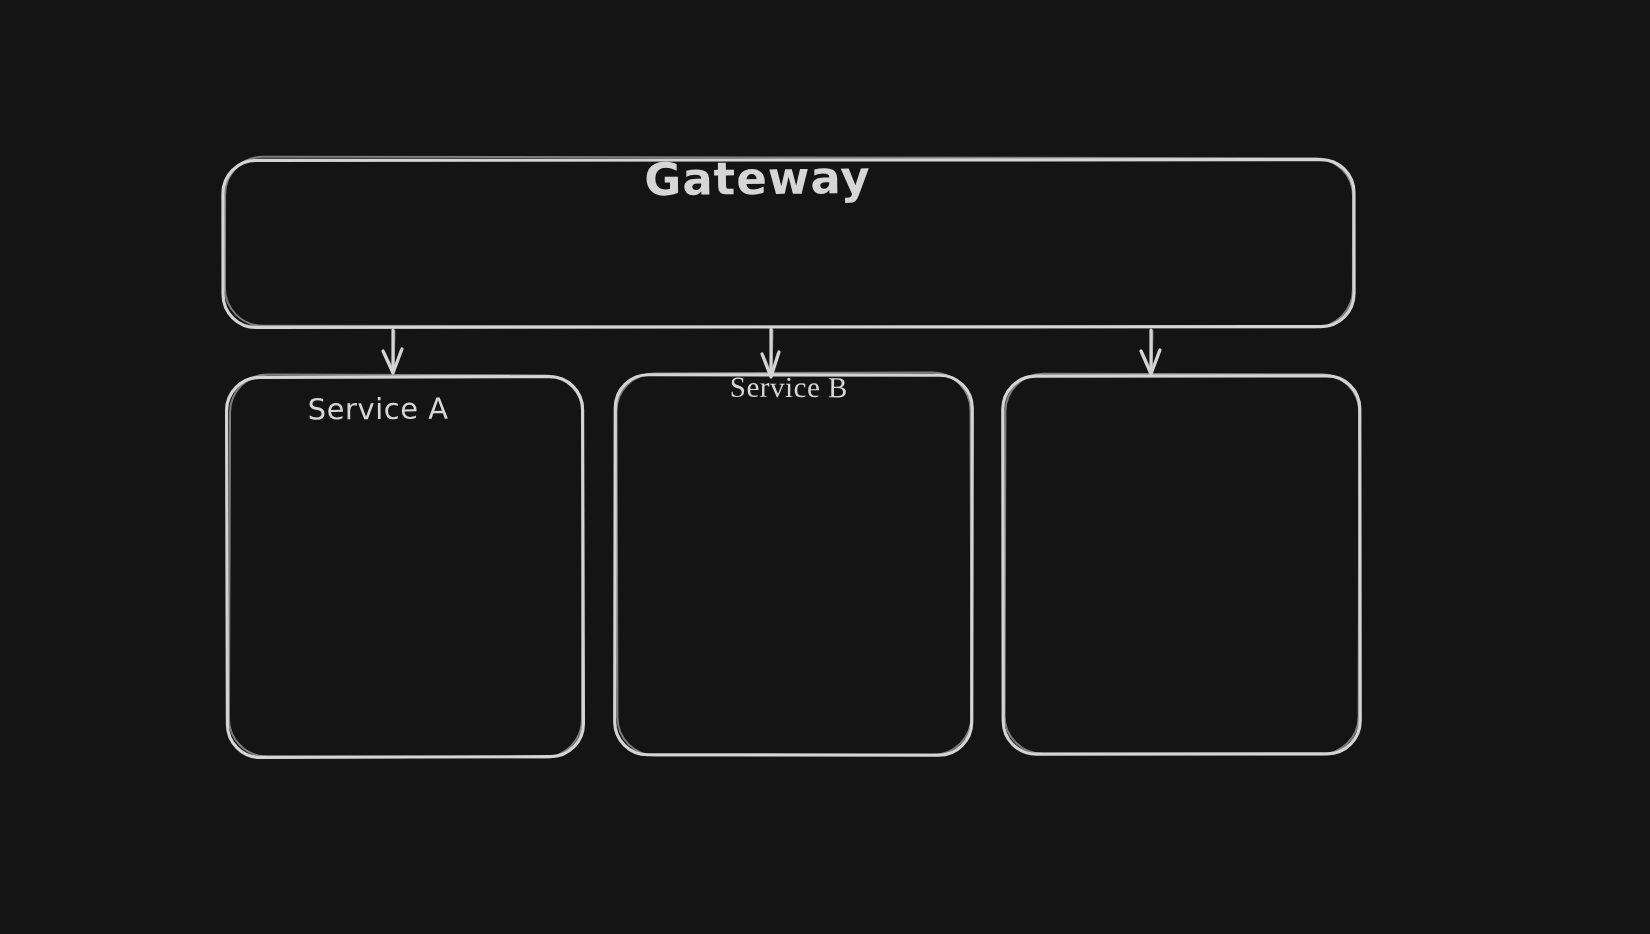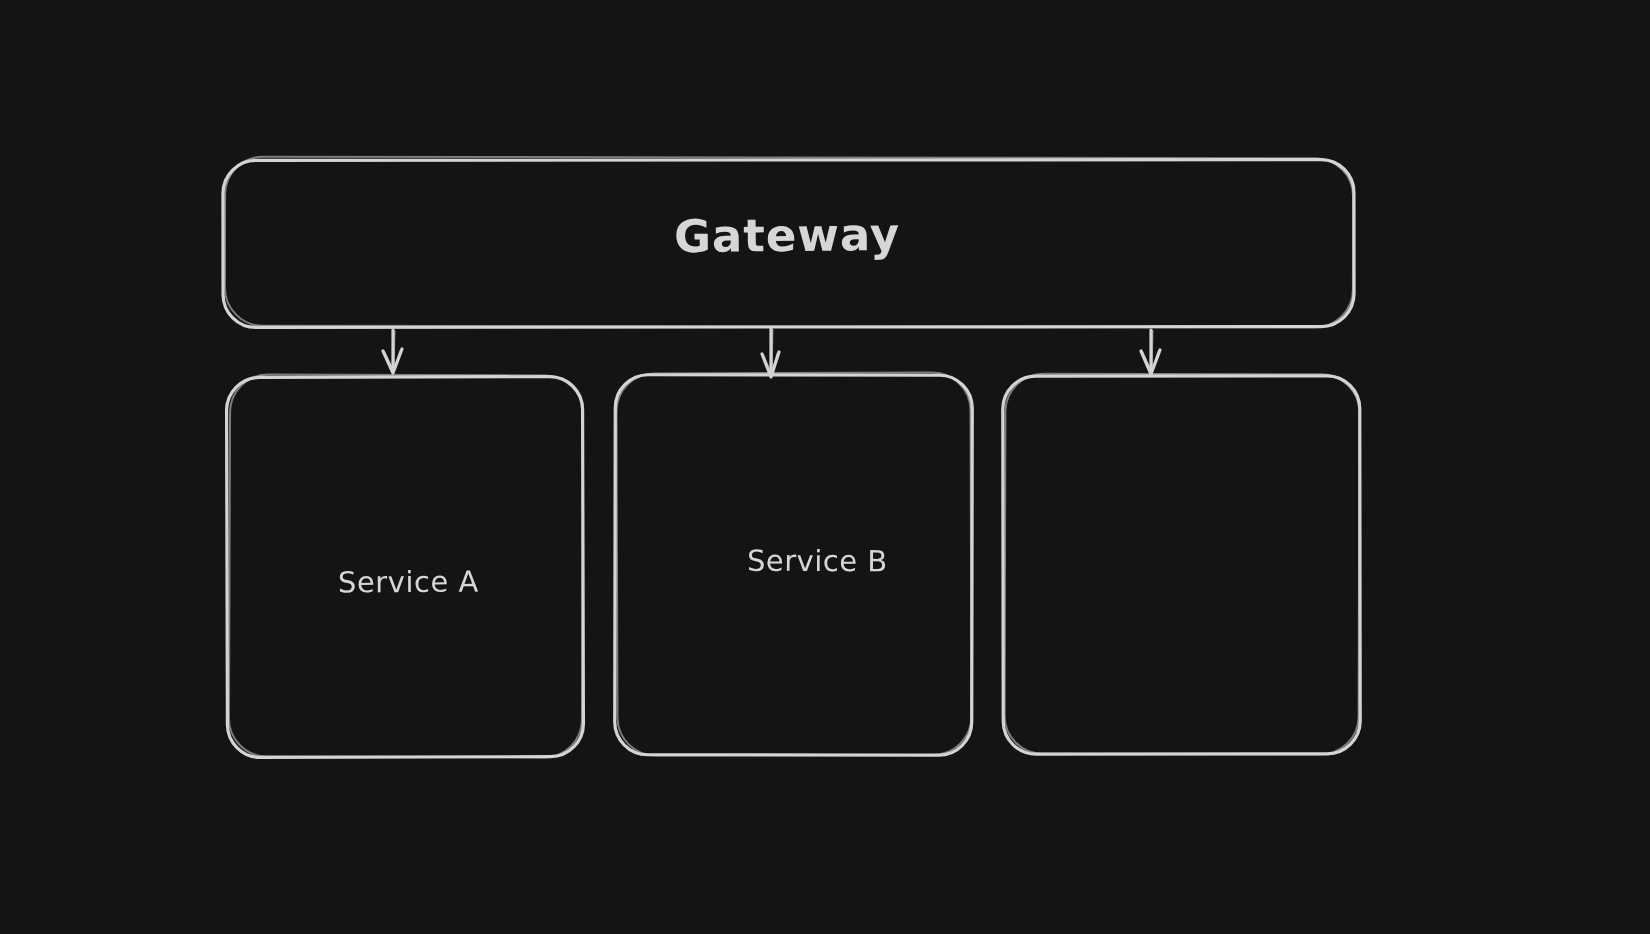--- a/index.html
+++ b/index.html
@@ -38,40 +38,38 @@
     fill: none;
     stroke: var(--stroke);
     stroke-width: 2;
     stroke-linecap: round;
     stroke-linejoin: round;
     opacity: 0.55;
   }
   .node-label {
     position: absolute;
     display: flex;
-    align-items: center;
     justify-content: center;
     color: var(--text);
     pointer-events: none;
-    margin-left: 29px;
   }
   .node-label.gateway {
     left: 223px; top: 160px; width: 1131px; height: 167px;
     font-size: 45px;
     font-weight: 600;
     letter-spacing: 1px;
   }
   .node-label.gateway span { transform: translate(-30px, -8px) rotate(-0.6deg); }
   .node-label.service {
     font-size: 29px;
     font-weight: 400;
     letter-spacing: 0.5px;
   }
   .node-label.service-a { left: 227px; top: 398px; width: 310px; height: 380px; }
-  .node-label.service-b { left: 615px; top: 375px; width: 357px; height: 380px; }
+  .node-label.service-b { left: 615px; top: 375px; width: 357px; height: 380px; font-family: Liberation Serif, serif; }
   .node-label.service-c { left: 1003px; top: 376px; width: 357px; height: 378px; }
   .node-label.service-a span { transform: translate(-3px, -6px) rotate(-0.4deg); }
   .node-label.service-b span { transform: translate(-5px, -4px) rotate(0.3deg); }
   .node-label.service-c span { transform: translate(-16px, -4px) rotate(-0.3deg); }
 </style>
 </head>
 <body>
 
 <div class="stage">
 

